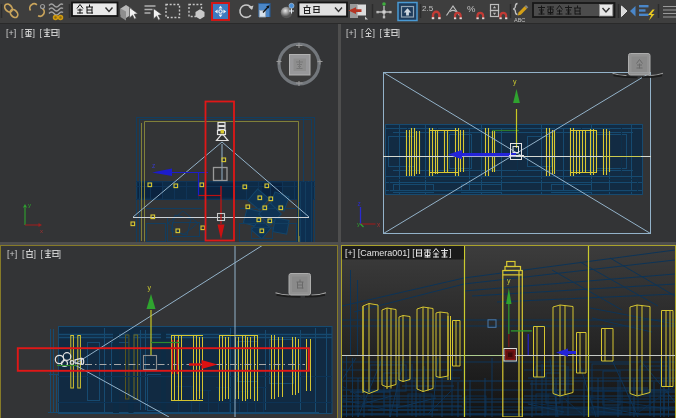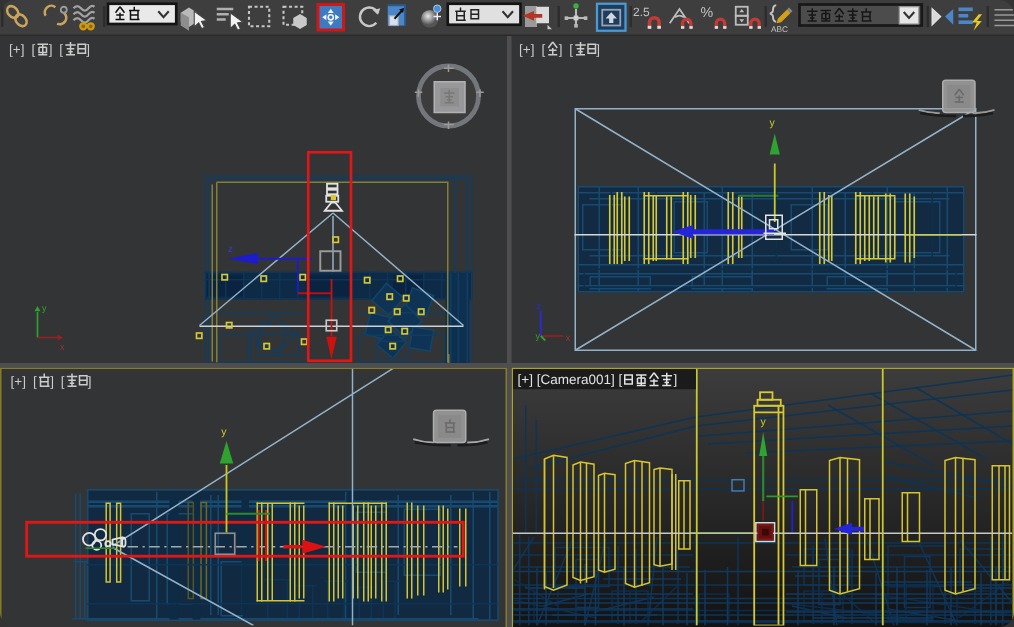--- a/index.html
+++ b/index.html
@@ -1,16 +1,16 @@
 <!DOCTYPE html>
 <html><head><meta charset="utf-8">
 <style>
 html,body{margin:0;padding:0;background:#333;}
 #root{position:relative;width:676px;height:418px;background:#333436;overflow:hidden;
-  font-family:"Liberation Sans",sans-serif;border-radius:10px;}
+  font-family:"Liberation Sans",sans-serif;}
 .vp{position:absolute;overflow:hidden;}
 svg{display:block}
 #root{filter:brightness(1)}
 .abs{position:absolute;}
 </style></head>
 <body>
 <div id="root">
 
 <div class="abs" style="left:0;top:0;width:676px;height:23px;background:#3e3e3e;border-bottom:1px solid #2a2a2a;">
 <svg width="676" height="23" viewBox="0 0 676 23">

